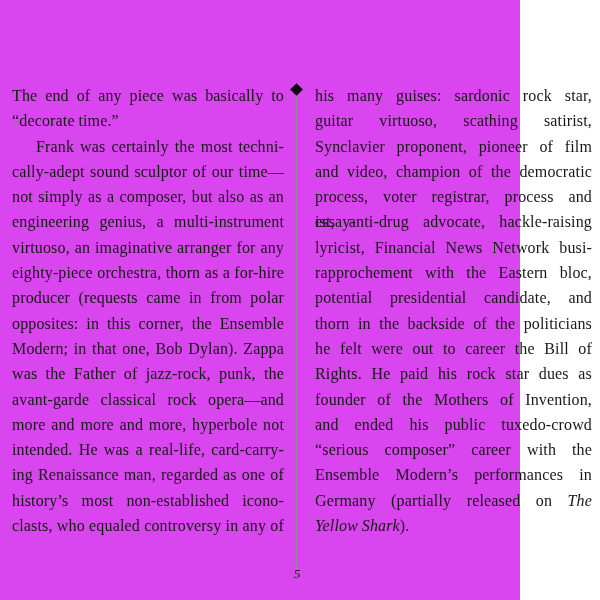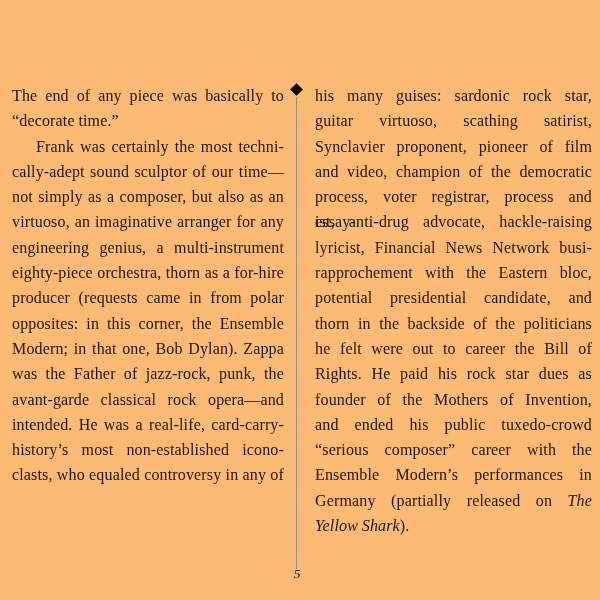--- a/index.html
+++ b/index.html
@@ -3,21 +3,21 @@
 <meta charset="utf-8">
 <style>
   html,body{margin:0;padding:0;}
   body{
     width:600px;height:600px;position:relative;
     background:#ffffff;
     font-family:"Liberation Serif", serif;
     color:#181818;
     overflow:hidden;
   }
-  .page{position:absolute;left:0;top:0;width:600px;height:600px;background:#fdba74;}
+  .page{position:absolute;left:0;top:0;width:520px;height:600px;background:#d946ef;}
   .col{position:absolute;top:83px;}
   .col-left{left:12px;width:272px;}
   .col-right{left:315px;width:277px;}
   .line{
     height:25.3px;line-height:25.3px;font-size:16px;
     text-align:justify;text-align-last:justify;
     word-spacing:-0.4px;letter-spacing:0.15px;
     white-space:normal;
   }
   .line.para-end{text-align-last:left;}
@@ -39,29 +39,31 @@
 </head>
 <body>
 
 <div class="page">
   <div class="col col-left">
       <div class="line">The end of any piece was basically to</div>
       <div class="line para-end">“decorate time.”</div>
       <div class="line indent">Frank was certainly the most techni-</div>
       <div class="line">cally-adept sound sculptor of our time—</div>
       <div class="line">not simply as a composer, but also as an</div>
+      <div class="line">engineering genius, a multi-instrument</div>
       <div class="line">virtuoso, an imaginative arranger for any</div>
-      <div class="line">engineering genius, a multi-instrument</div>
       <div class="line">eighty-piece orchestra, thorn as a for-hire</div>
       <div class="line">producer (requests came in from polar</div>
       <div class="line">opposites: in this corner, the Ensemble</div>
       <div class="line">Modern; in that one, Bob Dylan). Zappa</div>
       <div class="line">was the Father of jazz-rock, punk, the</div>
       <div class="line">avant-garde classical rock opera—and</div>
+      <div class="line">more and more and more, hyperbole not</div>
       <div class="line">intended. He was a real-life, card-carry-</div>
+      <div class="line">ing Renaissance man, regarded as one of</div>
       <div class="line">history’s most non-established icono-</div>
       <div class="line">clasts, who equaled controversy in any of</div>
     </div>
   <div class="diamond"></div>
   <div class="vline"></div>
   <div class="col col-right">
       <div class="line">his many guises: sardonic rock star,</div>
       <div class="line">guitar virtuoso, scathing satirist,</div>
       <div class="line">Synclavier proponent, pioneer of film</div>
       <div class="line">and video, champion of the democratic</div>

